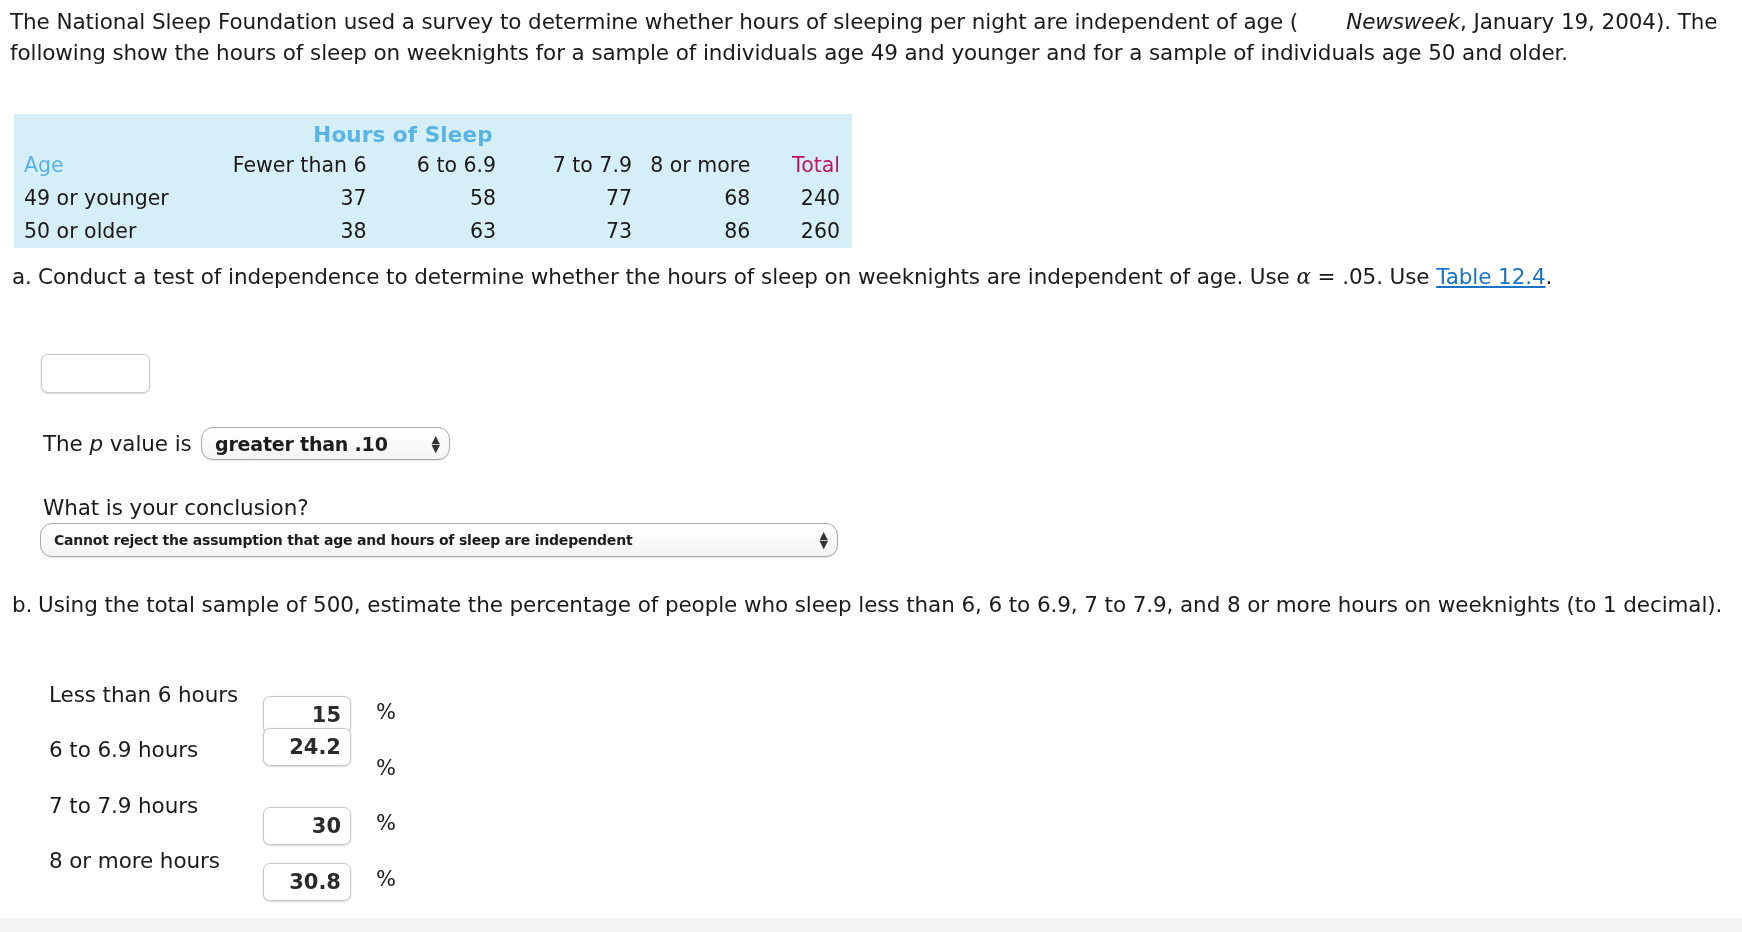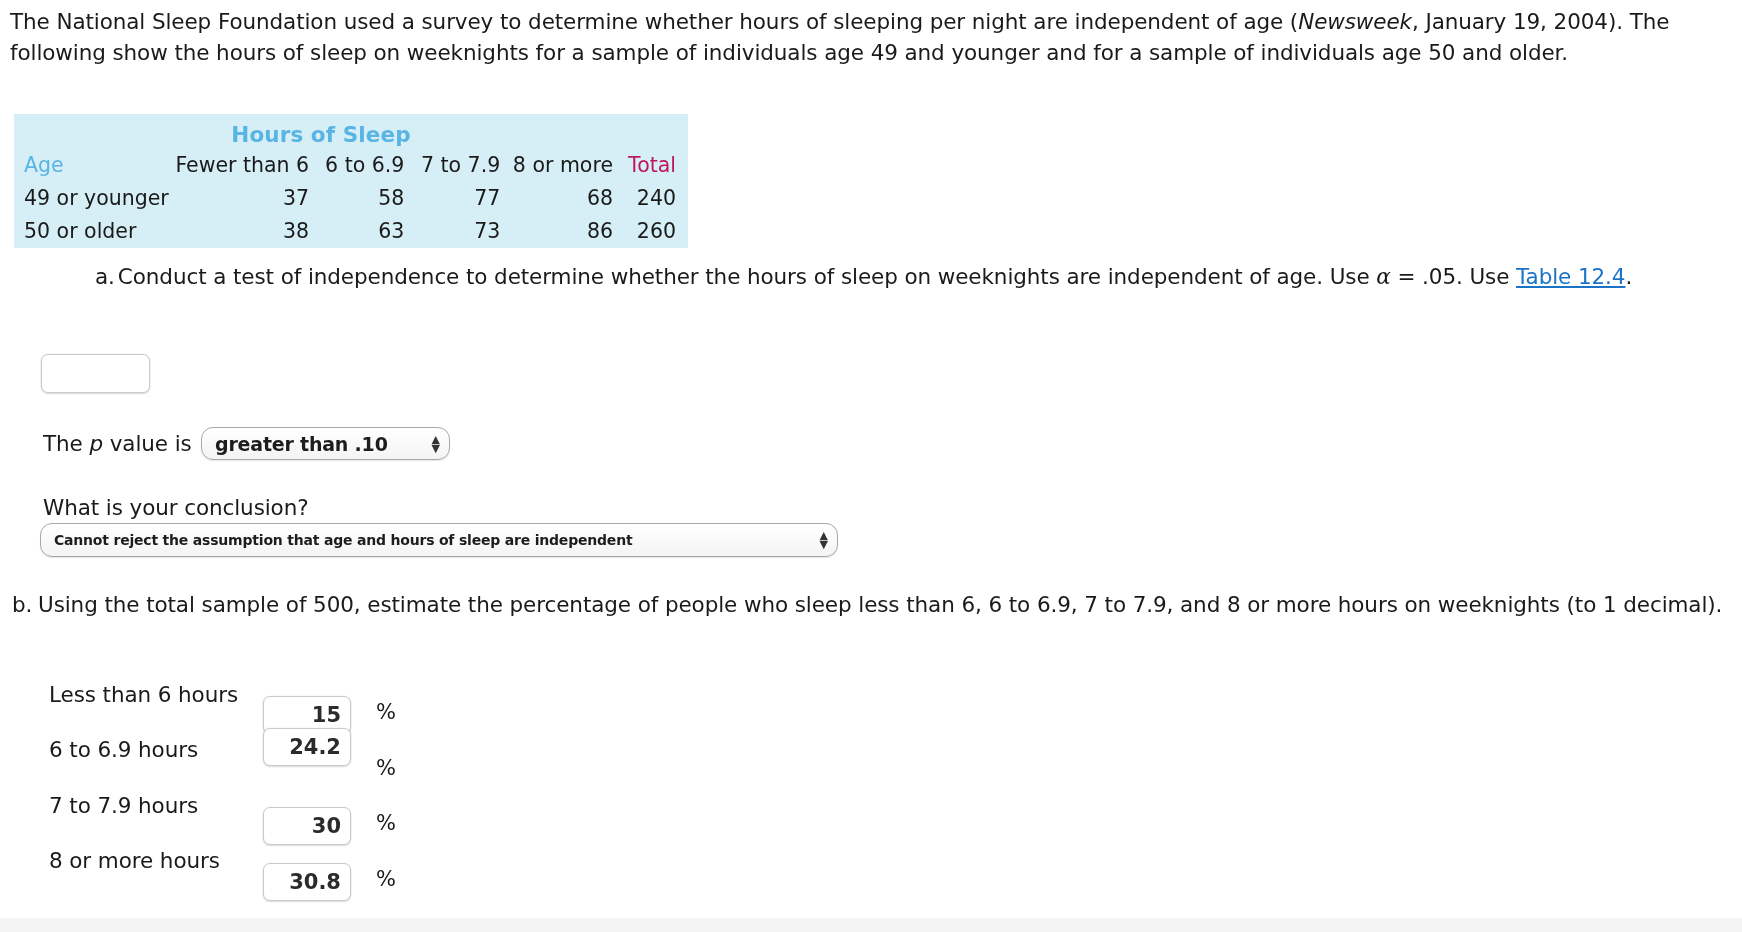--- a/index.html
+++ b/index.html
@@ -27,28 +27,28 @@
   
   .intro {
     position: absolute;
     left: 10px;
     top: 6px;
     width: 1724px;
     font-size: 21.5px;
     line-height: 31px;
     letter-spacing: -0.1px;
   }
-  .intro em { font-style: italic; }
+  .intro em { font-style: italic; margin-left: 48px; }
 
   
   .sleep-table {
     position: absolute;
     left: 14px;
     top: 114px;
-    width: 674px;
+    width: 838px;
     background: #d6eef5;
     font-size: 20.5px;
   }
   .tbl-title {
     text-align: center;
     color: #58b4e4;
     font-weight: bold;
     font-size: 21.5px;
     padding: 8px 0 2px 0;
     letter-spacing: 0.1px;
@@ -98,21 +98,21 @@
   .c5 { width: 110px; }
   .c6 { width: 95px; }
 
   
   .part {
     position: absolute;
     font-size: 21.5px;
     line-height: 31px;
     letter-spacing: -0.1px;
   }
-  .part-a { left: 12px; top: 261px; width: 1700px; text-align: center; }
+  .part-a { left: 12px; top: 261px; width: 1700px; }
   .marker { display: inline-block; width: 26px; }
   .hang { display: inline-block; vertical-align: top; }
   .link { color: #1a73c7; }
   .alpha { font-family: "DejaVu Serif", serif; font-style: italic; }
 
   .sub-line {
     position: absolute;
     font-size: 21.5px;
     line-height: 30px;
     letter-spacing: -0.1px;

